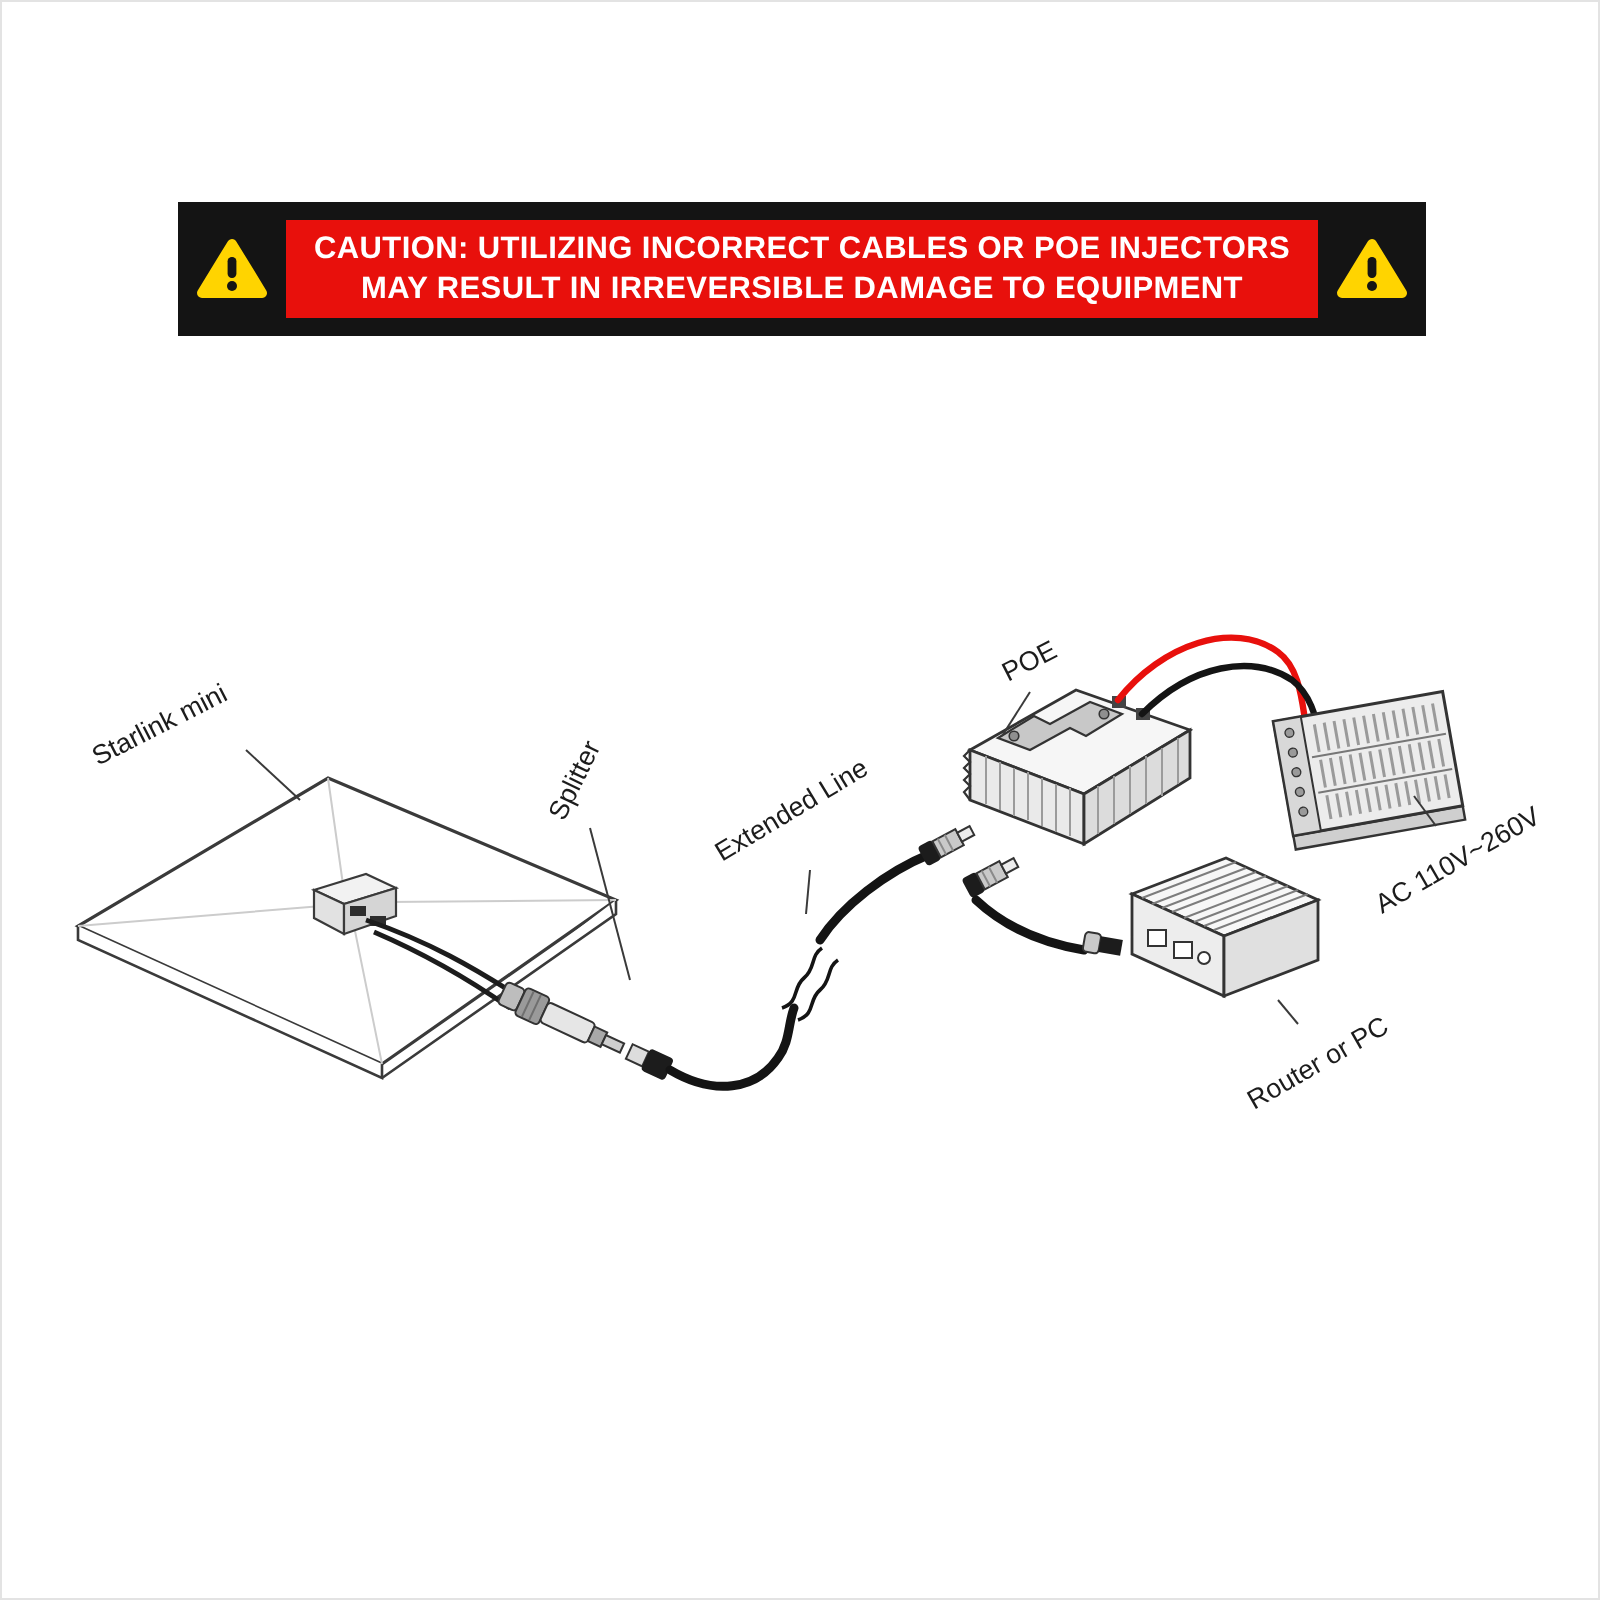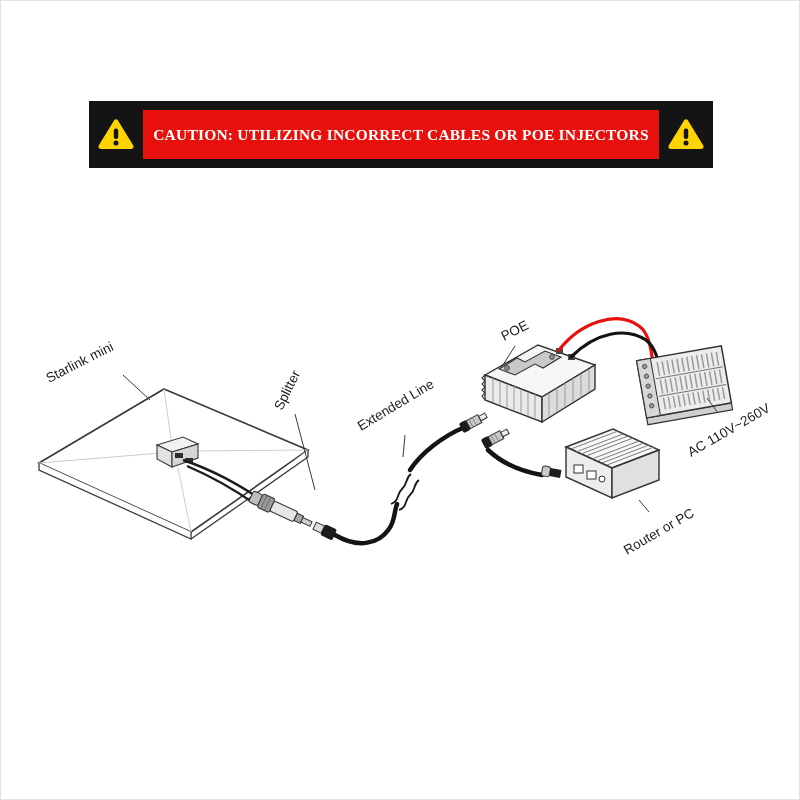--- a/index.html
+++ b/index.html
@@ -4,21 +4,21 @@
 <style>
   html,body{margin:0;padding:0;background:#fff;}
   .page{
     position:relative;width:800px;height:800px;background:#ffffff;
     border:1px solid #e3e3e3;box-sizing:border-box;overflow:hidden;
     font-family:"Liberation Sans",sans-serif;
   }
   .banner{
     position:absolute;left:88px;top:100px;width:624px;height:67px;
     background:#141414;display:flex;align-items:center;justify-content:space-between;
-    padding:0 9px;box-sizing:border-box;font-family:Liberation Serif, serif;
+    padding:0 9px;box-sizing:border-box;
   }
   .warn-svg{flex:0 0 auto;display:block;}
   .caution{
     flex:1 1 auto;margin:0 9px;height:49px;background:#e8100c;
     display:flex;flex-direction:column;align-items:center;justify-content:center;
   }
   .c-line{
     color:#ffffff;font-weight:bold;font-size:15.5px;line-height:20px;
     letter-spacing:.2px;white-space:nowrap;
   }
@@ -31,20 +31,21 @@
 <div class="page">
 
   <div class="banner">
     <svg class="warn-svg" width="36" height="33" viewBox="0 0 36 33" aria-hidden="true">
       <path d="M18 4 L33 28.5 L3 28.5 Z" fill="#ffd400" stroke="#ffd400" stroke-width="5" stroke-linejoin="round"></path>
       <rect x="15.8" y="10.5" width="4.4" height="10.5" rx="2.1" fill="#141414"></rect>
       <circle cx="18" cy="25" r="2.5" fill="#141414"></circle>
     </svg>
     <div class="caution">
       <div class="c-line">CAUTION: UTILIZING INCORRECT CABLES OR POE INJECTORS</div>
+      <div class="c-line">MAY RESULT IN IRREVERSIBLE DAMAGE TO EQUIPMENT</div>
     </div>
     <svg class="warn-svg" width="36" height="33" viewBox="0 0 36 33" aria-hidden="true">
       <path d="M18 4 L33 28.5 L3 28.5 Z" fill="#ffd400" stroke="#ffd400" stroke-width="5" stroke-linejoin="round"></path>
       <rect x="15.8" y="10.5" width="4.4" height="10.5" rx="2.1" fill="#141414"></rect>
       <circle cx="18" cy="25" r="2.5" fill="#141414"></circle>
     </svg>
   </div>
 
   <svg class="diagram" viewBox="0 0 800 800">
 

